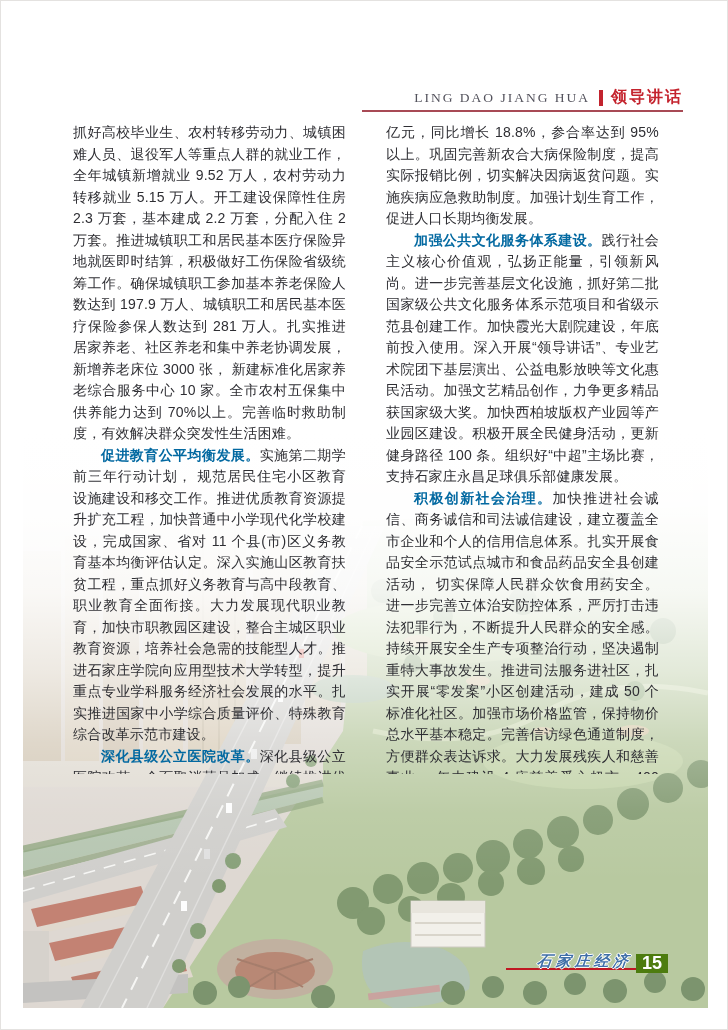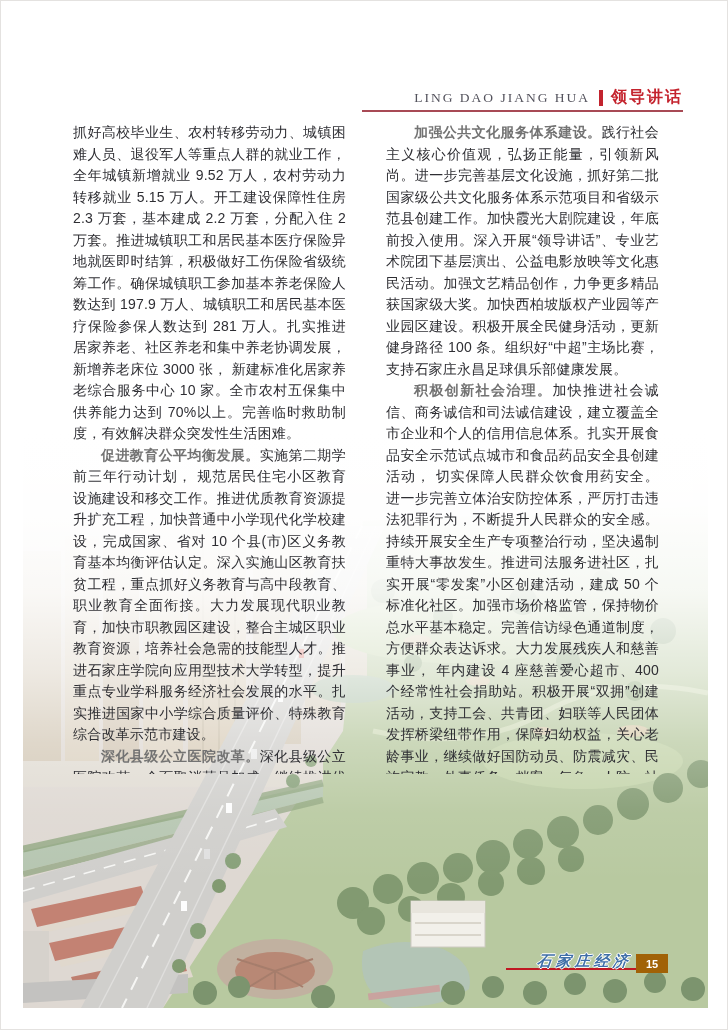--- a/index.html
+++ b/index.html
@@ -66,21 +66,21 @@
     flex:1;
     font-size:14px;
     line-height:21.5px;
     color:#2e2e33;
     text-align:justify;
     letter-spacing:0.2px;
   }
   .col p{margin:0;}
   .col p.ind{text-indent:2em;}
   .phead{
-    color:#737373;
+    color:#0369a1;
     font-weight:bold;
   }
 
   
   .photo{
     position:absolute;
     left:22px;top:430px;
     width:685px;height:577px;
     z-index:1;
   }
@@ -128,23 +128,23 @@
     color:#3f6fa8;
     transform:skewX(-6deg);
     margin-right:4px;
     margin-bottom:2px;
     text-shadow:
       -1px 0 #ffffff, 1px 0 #ffffff, 0 -1px #ffffff, 0 1px #ffffff;
     white-space:nowrap;
   }
   .footer-box{
     width:32px;height:19px;
-    background:#a16207;
+    background:#4d7c0f;
     color:#ffffff;
-    font-size:11px;
+    font-size:18px;
     font-weight:bold;
     display:flex;align-items:center;justify-content:center;
   }
 </style>
 </head>
 <body>
 
 <div class="page">
 
   <div class="photo">
@@ -285,24 +285,25 @@
   <div class="header">
     <span class="header-en">LING DAO JIANG HUA</span>
     <span class="header-sep"></span>
     <span class="header-zh">领导讲话</span>
   </div>
   <div class="header-rule"></div>
 
   <div class="columns">
     <div class="col">
       <p><span class="phead"></span><span>抓好高校毕业生、农村转移劳动力、城镇困难人员、退役军人等重点人群的就业工作， 全年城镇新增就业 9.52 万人，农村劳动力转移就业 5.15 万人。开工建设保障性住房 2.3 万套，基本建成 2.2 万套，分配入住 2 万套。推进城镇职工和居民基本医疗保险异地就医即时结算，积极做好工伤保险省级统筹工作。确保城镇职工参加基本养老保险人数达到 197.9 万人、城镇职工和居民基本医疗保险参保人数达到 281 万人。扎实推进居家养老、社区养老和集中养老协调发展，新增养老床位 3000 张， 新建标准化居家养老综合服务中心 10 家。全市农村五保集中供养能力达到 70%以上。完善临时救助制度，有效解决群众突发性生活困难。</span></p>
-      <p class="ind"><span class="phead">促进教育公平均衡发展。</span><span>实施第二期学前三年行动计划， 规范居民住宅小区教育设施建设和移交工作。推进优质教育资源提升扩充工程，加快普通中小学现代化学校建设，完成国家、省对 10 个县(市)区义务教育基本均衡评估认定。深入实施山区教育扶贫工程，重点抓好义务教育与高中段教育、职业教育全面衔接。大力发展现代职业教育，加快市职教园区建设，整合主城区职业教育资源，培养社会急需的技能型人才。推进石家庄学院向应用型技术大学转型，提升重点专业学科服务经济社会发展的水平。扎实推进国家中小学综合质量评价、特殊教育综合改革示范市建设。</span></p>
+      <p class="ind"><span class="phead">促进教育公平均衡发展。</span><span>实施第二期学前三年行动计划， 规范居民住宅小区教育设施建设和移交工作。推进优质教育资源提升扩充工程，加快普通中小学现代化学校建设，完成国家、省对 11 个县(市)区义务教育基本均衡评估认定。深入实施山区教育扶贫工程，重点抓好义务教育与高中段教育、职业教育全面衔接。大力发展现代职业教育，加快市职教园区建设，整合主城区职业教育资源，培养社会急需的技能型人才。推进石家庄学院向应用型技术大学转型，提升重点专业学科服务经济社会发展的水平。扎实推进国家中小学综合质量评价、特殊教育综合改革示范市建设。</span></p>
       <p class="ind"><span class="phead">深化县级公立医院改革。</span><span>深化县级公立医院改革，全面取消药品加成。继续推进优质卫生资源倍增工程，加快市一院正定新区分院、市六院玉村院区等项目建设。实施“国医堂”建设三年行动计划，力争 100%的社区卫生服务中心、90%以上乡镇卫生院能够提供中医药服务。提高新农合筹资标准，政府补助资金由每人 320 元提高到 380 元， 补助资金总额达到 21.7</span></p>
     </div>
     <div class="col">
+      <p><span class="phead"></span><span>亿元，同比增长 18.8%，参合率达到 95%以上。巩固完善新农合大病保险制度，提高实际报销比例，切实解决因病返贫问题。实施疾病应急救助制度。加强计划生育工作，促进人口长期均衡发展。</span></p>
       <p class="ind"><span class="phead">加强公共文化服务体系建设。</span><span>践行社会主义核心价值观，弘扬正能量，引领新风尚。进一步完善基层文化设施，抓好第二批国家级公共文化服务体系示范项目和省级示范县创建工作。加快霞光大剧院建设，年底前投入使用。深入开展“领导讲话”、专业艺术院团下基层演出、公益电影放映等文化惠民活动。加强文艺精品创作，力争更多精品获国家级大奖。加快西柏坡版权产业园等产业园区建设。积极开展全民健身活动，更新健身路径 100 条。组织好“中超”主场比赛，支持石家庄永昌足球俱乐部健康发展。</span></p>
       <p class="ind"><span class="phead">积极创新社会治理。</span><span>加快推进社会诚信、商务诚信和司法诚信建设，建立覆盖全市企业和个人的信用信息体系。扎实开展食品安全示范试点城市和食品药品安全县创建活动， 切实保障人民群众饮食用药安全。进一步完善立体治安防控体系，严厉打击违法犯罪行为，不断提升人民群众的安全感。持续开展安全生产专项整治行动，坚决遏制重特大事故发生。推进司法服务进社区，扎实开展“零发案”小区创建活动，建成 50 个标准化社区。加强市场价格监管，保持物价总水平基本稳定。完善信访绿色通道制度，方便群众表达诉求。大力发展残疾人和慈善事业， 年内建设 4 座慈善爱心超市、400 个经常性社会捐助站。积极开展“双拥”创建活动，支持工会、共青团、妇联等人民团体发挥桥梁纽带作用，保障妇幼权益，关心老龄事业，继续做好国防动员、防震减灾、民族宗教、外事侨务、档案、气象、人防、社科、仲裁等各项工作。切实做好</span></p>
     </div>
   </div>
 
   <div class="footer">
     <div class="footer-line"></div>
     <div class="footer-inner">
       <span class="footer-name">石家庄经济</span>
       <span class="footer-box">15</span>

